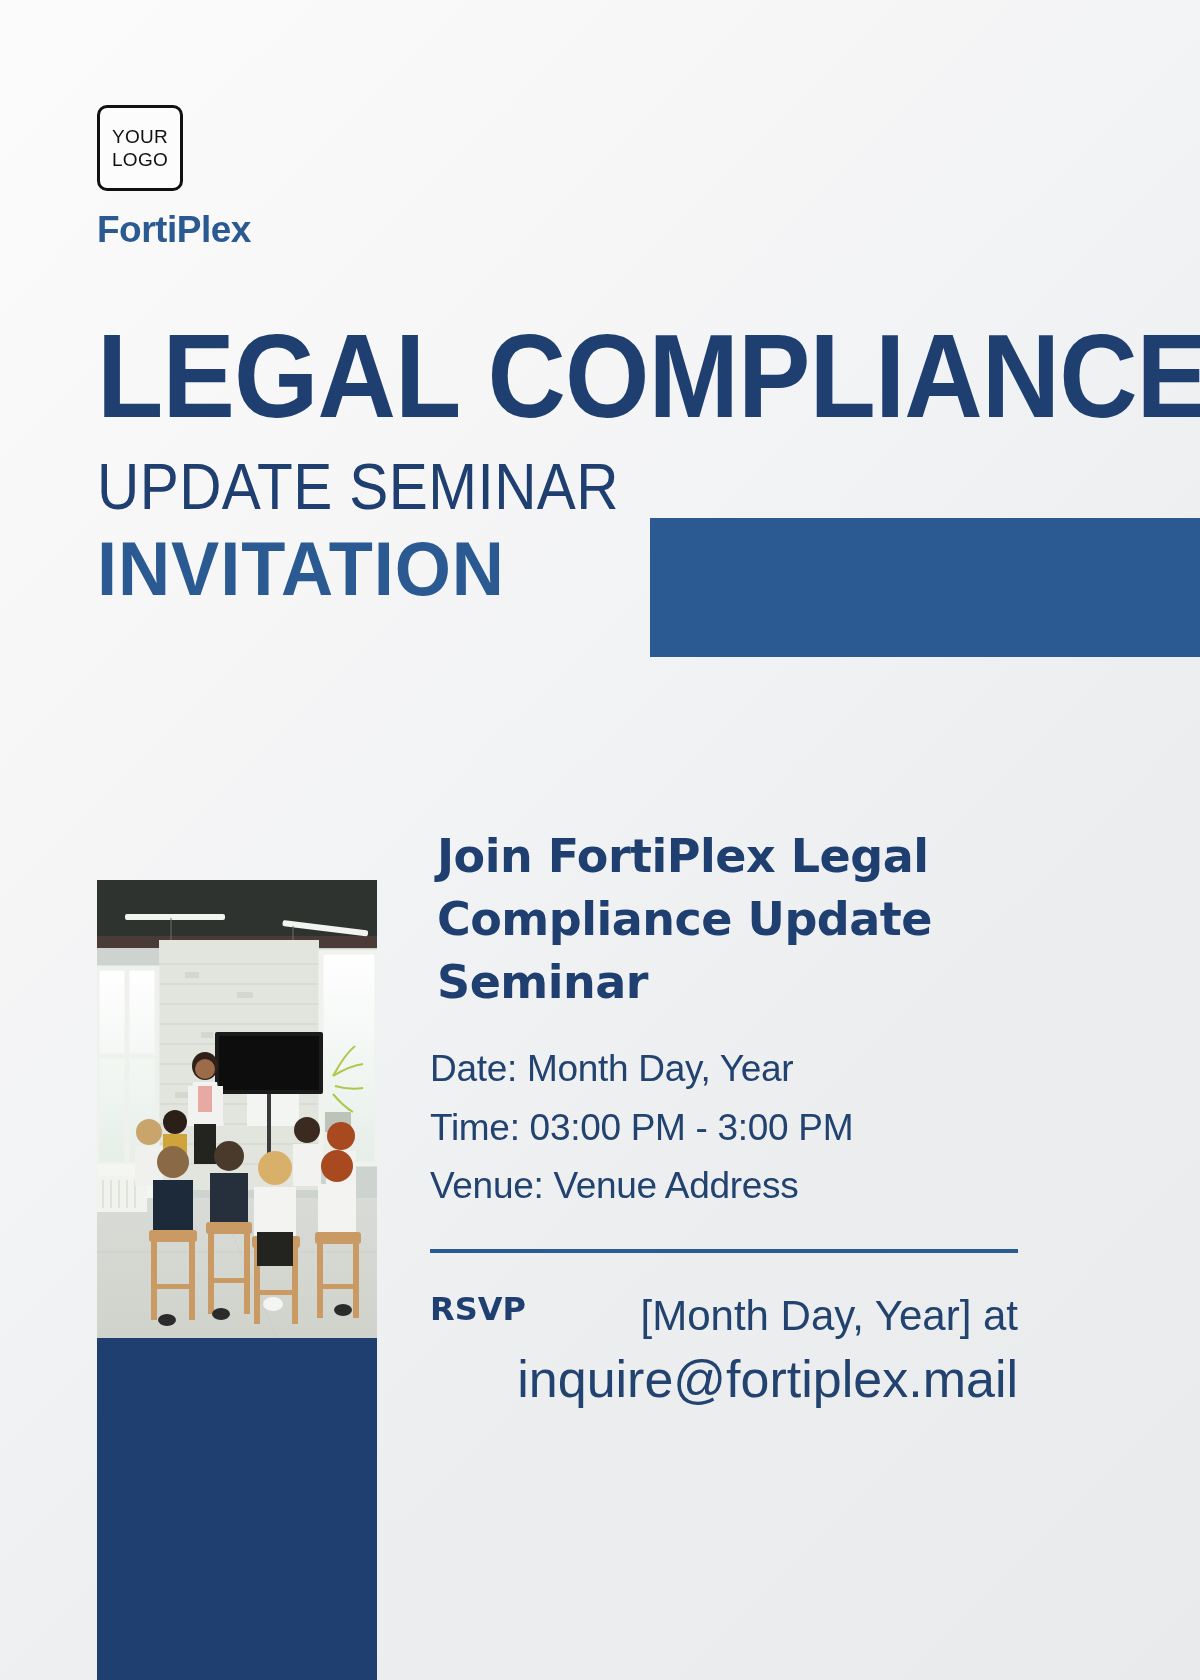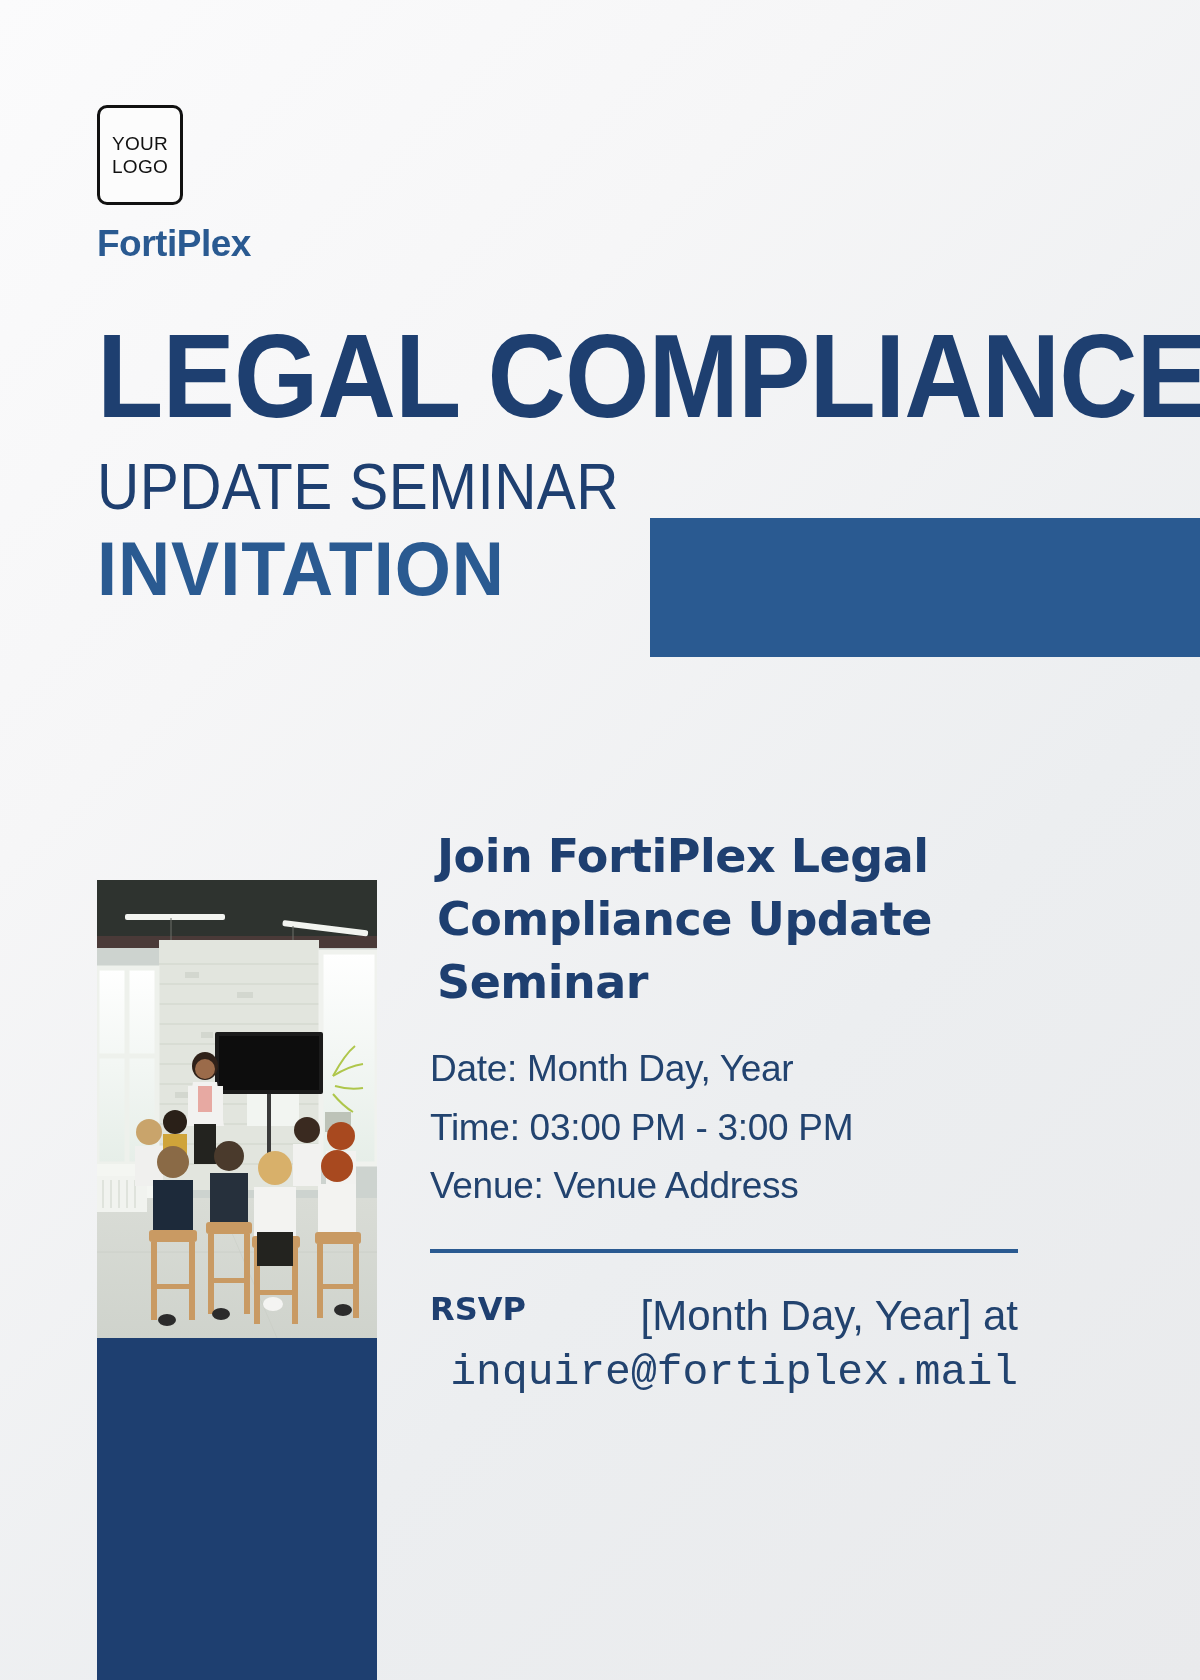--- a/index.html
+++ b/index.html
@@ -23,21 +23,21 @@
 
   
   .brand {
     position: absolute;
     left: 97px;
     top: 105px;
     width: 420px;
   }
   .logo-box {
     width: 86px;
-    height: 100px;
+    height: 86px;
     border: 3px solid #111111;
     border-radius: 10px;
     background: #fcfcfc;
     display: flex;
     flex-direction: column;
     align-items: center;
     justify-content: center;
     box-sizing: border-box;
   }
   .logo-line {
@@ -184,22 +184,22 @@
     font-size: 32px;
     letter-spacing: 0px;
     color: #1e3f70;
     float: left;
   }
   .rsvp-when {
     font-weight: normal;
     margin-top: 37px;
   }
   .rsvp-line2 {
-    font-family: Liberation Mono, monospace;
-    font-size: 43px;
+    font-family: Liberation Sans, sans-serif;
+    font-size: 52px;
     line-height: 1.35;
     color: #22436f;
     white-space: nowrap;
   }
 </style>
 </head>
 <body>
 
 <div class="poster">
 

